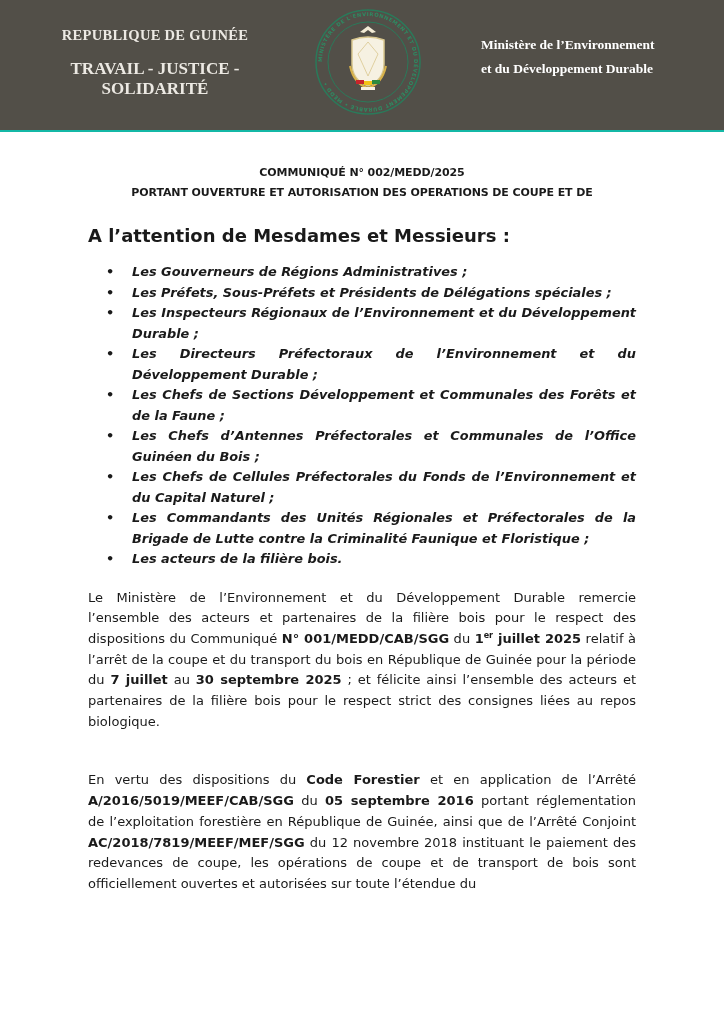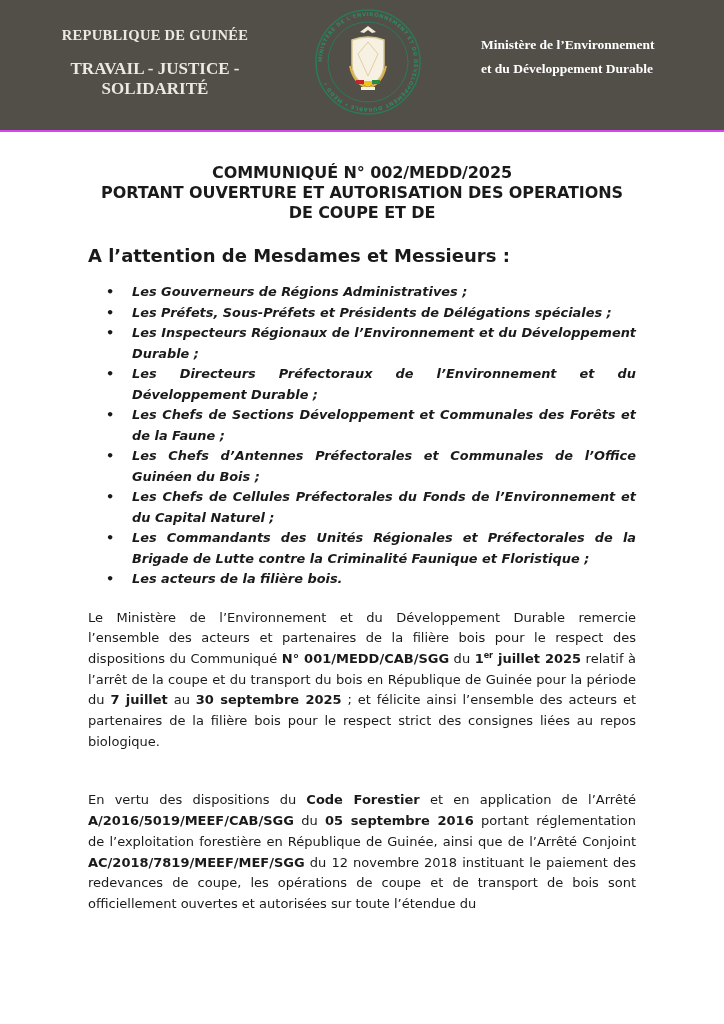--- a/index.html
+++ b/index.html
@@ -1,24 +1,24 @@
 <!DOCTYPE html>
 <html><head>
   <meta charset="utf-8">
   <style>
     html, body { margin: 0; padding: 0; background: #ffffff; }
     body { width: 724px; height: 1024px; position: relative; overflow: hidden; font-family: "DejaVu Sans", "Liberation Sans", sans-serif; color: #1a1a1a; }
-    .header { position: absolute; left: 0; top: 0; width: 724px; height: 130px; background: #524f48; border-bottom: 2px solid #d946ef; }
+    .header { position: absolute; left: 0; top: 0; width: 724px; height: 130px; background: #524f48; border-bottom: 2px solid #14b8a6; }
     .hdr-left { position: absolute; left: 40px; top: 27px; width: 230px; text-align: center; color: #ece9e3; font-family: "Liberation Serif", "DejaVu Serif", serif; font-weight: bold; }
     .hdr-left .l1 { font-size: 14.5px; letter-spacing: 0.3px; }
     .hdr-left .l2 { font-size: 17px; margin-top: 15px; }
     .hdr-right { position: absolute; left: 481px; top: 33px; color: #ffffff; font-family: "Liberation Serif", "DejaVu Serif", serif; font-weight: bold; font-size: 13.5px; line-height: 24px; }
     .emblem { position: absolute; left: 312px; top: 6px; width: 112px; height: 112px; }
     .content { position: absolute; left: 88px; top: 163px; width: 548px; font-size: 13.2px; }
-    .title { text-align: center; font-weight: bold; font-size: 16px; line-height: 20px; letter-spacing: -0.1px; }
+    .title { text-align: center; font-weight: bold; font-size: 11px; line-height: 20px; letter-spacing: -0.1px; }
     .salutation { margin-top: 22px; font-weight: bold; font-size: 18px; }
     ul.recipients { list-style: none; margin: 16px 0 0 0; padding: 0 0 0 44px; font-weight: bold; font-size: 12.9px; line-height: 20.5px; }
     ul.recipients li { position: relative; text-align: justify; font-style: italic; }
     ul.recipients li::before { content: "\2022"; position: absolute; left: -26px; top: 0; }
     p.para { margin: 0; text-align: justify; line-height: 20.7px; font-size: 13px; }
     p.p1 { margin-top: 18px; }
     p.p2 { margin-top: 38px; }
     b { font-weight: bold; }
     sup { font-size: 8px; line-height: 0; }
   </style>

